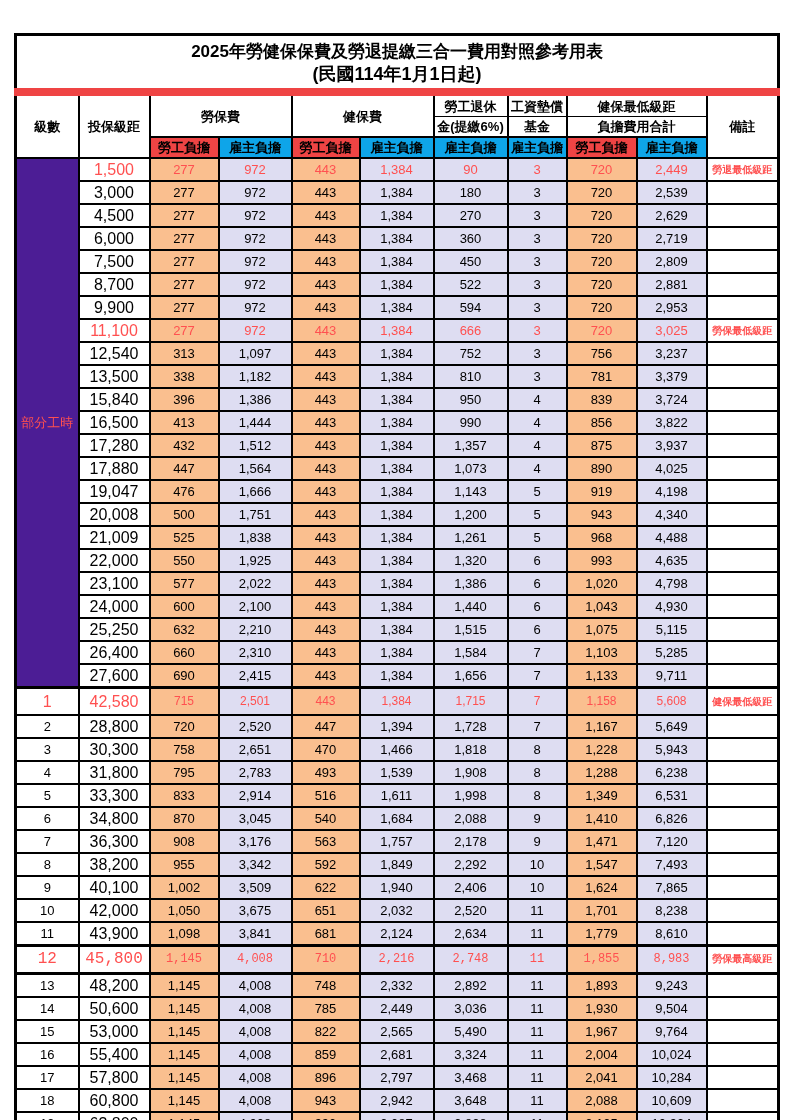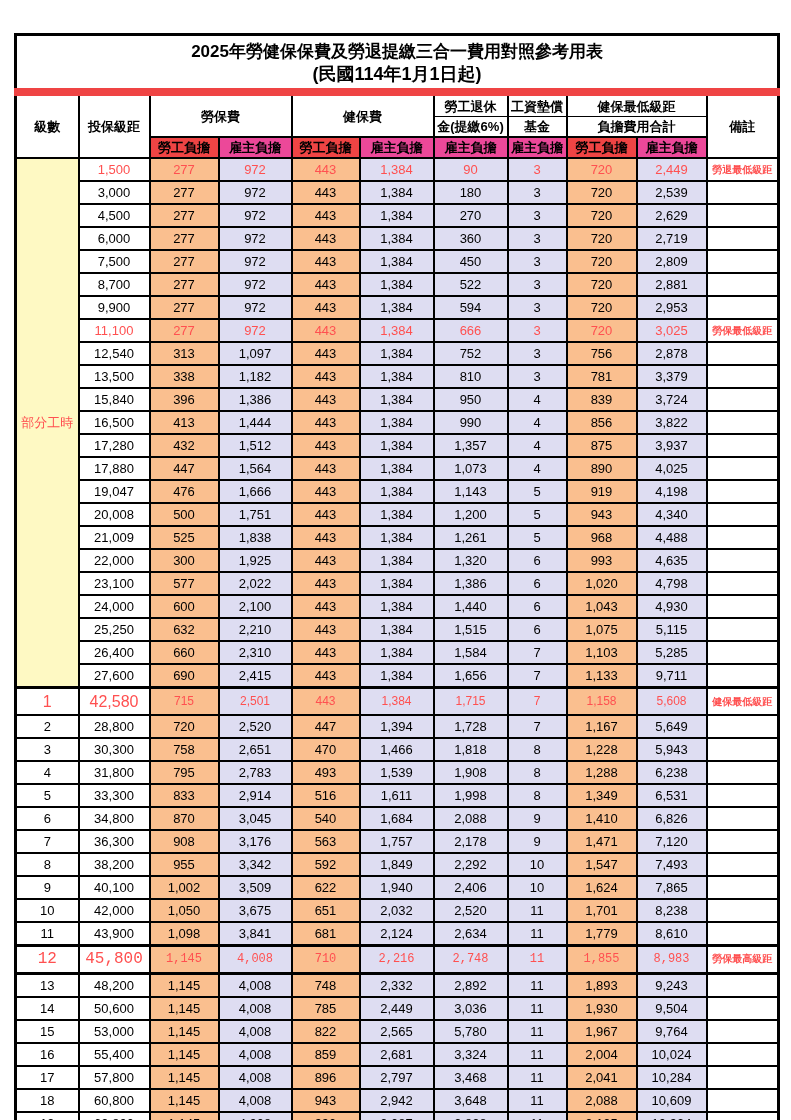--- a/index.html
+++ b/index.html
@@ -9,35 +9,35 @@
   td,th{border:2px solid #000;padding:0;text-align:center;vertical-align:middle;overflow:hidden;white-space:nowrap;}
   table{border:3px solid #000;}
   
   .title-cell{height:52px;border-bottom:8px solid #ef4444;}
   .title-main{font-size:17px;font-weight:bold;line-height:1.5;}
   .title-sub{font-size:18px;font-weight:bold;line-height:1.1;}
   
   .h{font-size:13px;font-weight:bold;height:19px;line-height:19px;}
   .hA{height:20px;}
   .sub-emp{background:#ef4444;}
-  .sub-er{background:#ec4899;text-align:center;}
+  .sub-er{background:#0ea5e9;text-align:center;}
   
   .val{font-size:13px;height:21px;line-height:21px;}
   .c-emp{background:#FABF8F;}
   .c-er{background:#DEDDF2;}
   .lv{font-size:13px;}
-  .br{font-size:13px;}
+  .br{font-size:16px;}
   .rm{font-size:10px;font-weight:bold;color:#FF5050;padding:0 1px;}
   tr.hl td.val{color:#FF5050;}
   tr.big td{height:25px;line-height:25px;}
   tr.big td.val{font-size:12px;}
   tr.big td.lv, tr.big td.br{font-size:16px;font-weight:500;}
   tr.sep td{border-top:3px solid #000;}
   tr.sepb td{border-bottom:3px solid #000;font-family:Liberation Mono, monospace;}
-  .part-time{font-size:13px;background:#fef9c3;}
+  .part-time{font-size:13px;background:#4c1d95;}
 </style>
 </head>
 <body>
 
 <div class="sheet">
 <table>
   <colgroup>
     <col style="width:63px">
         <col style="width:71px">
     <col style="width:69px">
@@ -183,21 +183,21 @@
         </tr>
         <tr>
           <td class="val br">12,540</td>
           <td class="val c-emp">313</td>
           <td class="val c-er">1,097</td>
           <td class="val c-emp">443</td>
           <td class="val c-er">1,384</td>
           <td class="val c-er">752</td>
           <td class="val c-er">3</td>
           <td class="val c-emp">756</td>
-          <td class="val c-er">2,878</td>
+          <td class="val c-er">3,237</td>
           <td class="rm"></td>
         </tr>
         <tr>
           <td class="val br">13,500</td>
           <td class="val c-emp">338</td>
           <td class="val c-er">1,182</td>
           <td class="val c-emp">443</td>
           <td class="val c-er">1,384</td>
           <td class="val c-er">810</td>
           <td class="val c-er">3</td>
@@ -284,21 +284,21 @@
           <td class="val c-emp">443</td>
           <td class="val c-er">1,384</td>
           <td class="val c-er">1,261</td>
           <td class="val c-er">5</td>
           <td class="val c-emp">968</td>
           <td class="val c-er">4,488</td>
           <td class="rm"></td>
         </tr>
         <tr>
           <td class="val br">22,000</td>
-          <td class="val c-emp">300</td>
+          <td class="val c-emp">550</td>
           <td class="val c-er">1,925</td>
           <td class="val c-emp">443</td>
           <td class="val c-er">1,384</td>
           <td class="val c-er">1,320</td>
           <td class="val c-er">6</td>
           <td class="val c-emp">993</td>
           <td class="val c-er">4,635</td>
           <td class="rm"></td>
         </tr>
         <tr>
@@ -543,21 +543,21 @@
           <td class="val c-er">9,504</td>
           <td class="rm"></td>
         </tr>
         <tr>
           <td class="val lv">15</td>
           <td class="val br">53,000</td>
           <td class="val c-emp">1,145</td>
           <td class="val c-er">4,008</td>
           <td class="val c-emp">822</td>
           <td class="val c-er">2,565</td>
-          <td class="val c-er">5,780</td>
+          <td class="val c-er">5,490</td>
           <td class="val c-er">11</td>
           <td class="val c-emp">1,967</td>
           <td class="val c-er">9,764</td>
           <td class="rm"></td>
         </tr>
         <tr>
           <td class="val lv">16</td>
           <td class="val br">55,400</td>
           <td class="val c-emp">1,145</td>
           <td class="val c-er">4,008</td>

